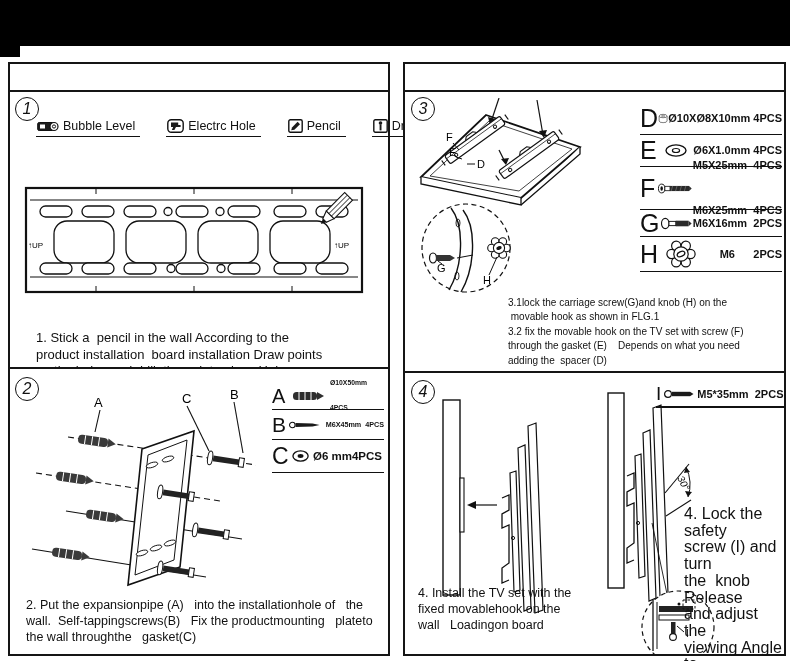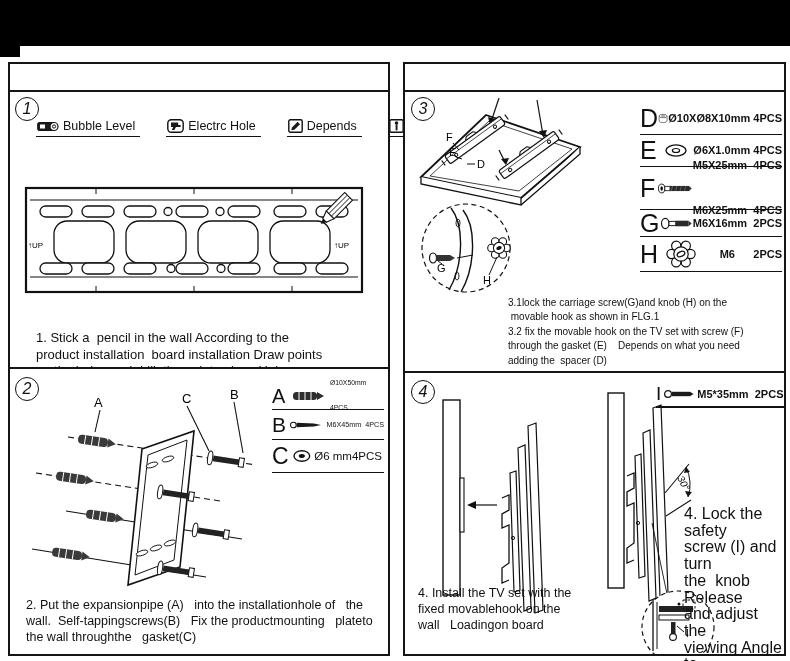--- a/index.html
+++ b/index.html
@@ -24,21 +24,21 @@
   .i4s { font-size:16px; line-height:16.7px; }
   .i4b { font-size:12.5px; line-height:16px; }
 
   .tools { position:absolute; display:flex; gap:26px; align-items:flex-end; }
   .tool  { display:flex; align-items:center; gap:4px; border-bottom:1.6px solid #111;
            padding:0 5px 3px 1px; font-size:12.5px; white-space:pre; }
 
   .parts2 { position:absolute; width:112px; }
   .p2row  { display:flex; align-items:center; border-bottom:1.6px solid #111; }
   .p2letter { line-height:1; }
-  .tinyspec { font-weight:400; line-height:1.25; white-space:pre; }
+  .tinyspec { font-weight:700; line-height:1.25; white-space:pre; }
 
   .parts3 { position:absolute; width:142px; }
   .p3row  { display:flex; align-items:center; border-bottom:1.6px solid #111; }
   .p3letter { font-size:25px; width:25px; line-height:1; }
   .p3spec { margin-left:auto; font-size:11px; font-weight:700; text-align:right;
             line-height:1.35; white-space:pre; }
 
   .partI { position:absolute; display:flex; align-items:center; gap:3px;
            border-bottom:2px solid #111; padding-bottom:3px; }
   .partI .key { font-size:19px; line-height:1; }
@@ -80,21 +80,21 @@
           <rect x="0.8" y="0.8" width="15.4" height="12.4" rx="3.5" fill="#fff" stroke="#111" stroke-width="1.4"></rect>
           <path d="M4,3.4 h7.2 v2.6 h2.4 v2 h-4.6 l-1.6,3 h-2.6 l1.4,-3 h-2.2 z" fill="#1a1a1a"></path>
         </svg>
         <span>Electrc Hole</span>
       </span>
       <span class="tool">
         <svg width="15" height="14" viewBox="0 0 15 14">
           <rect x="0.8" y="0.8" width="13.4" height="12.4" rx="1.5" fill="#fff" stroke="#111" stroke-width="1.4"></rect>
           <path d="M3.2,11.2 L4,8.4 L9.6,2.8 L12,5.2 L6.4,10.8 Z" fill="#1a1a1a"></path>
         </svg>
-        <span>Depends</span>
+        <span>Pencil</span>
       </span>
       <span class="tool">
         <svg width="15" height="14" viewBox="0 0 15 14">
           <rect x="0.8" y="0.8" width="13.4" height="12.4" rx="1.5" fill="#fff" stroke="#111" stroke-width="1.4"></rect>
           <circle cx="7.5" cy="4" r="1.8" fill="#1a1a1a"></circle>
           <rect x="6.6" y="5.4" width="1.9" height="6" fill="#1a1a1a"></rect>
         </svg>
         <span>Drill</span>
       </span>
     </div>

